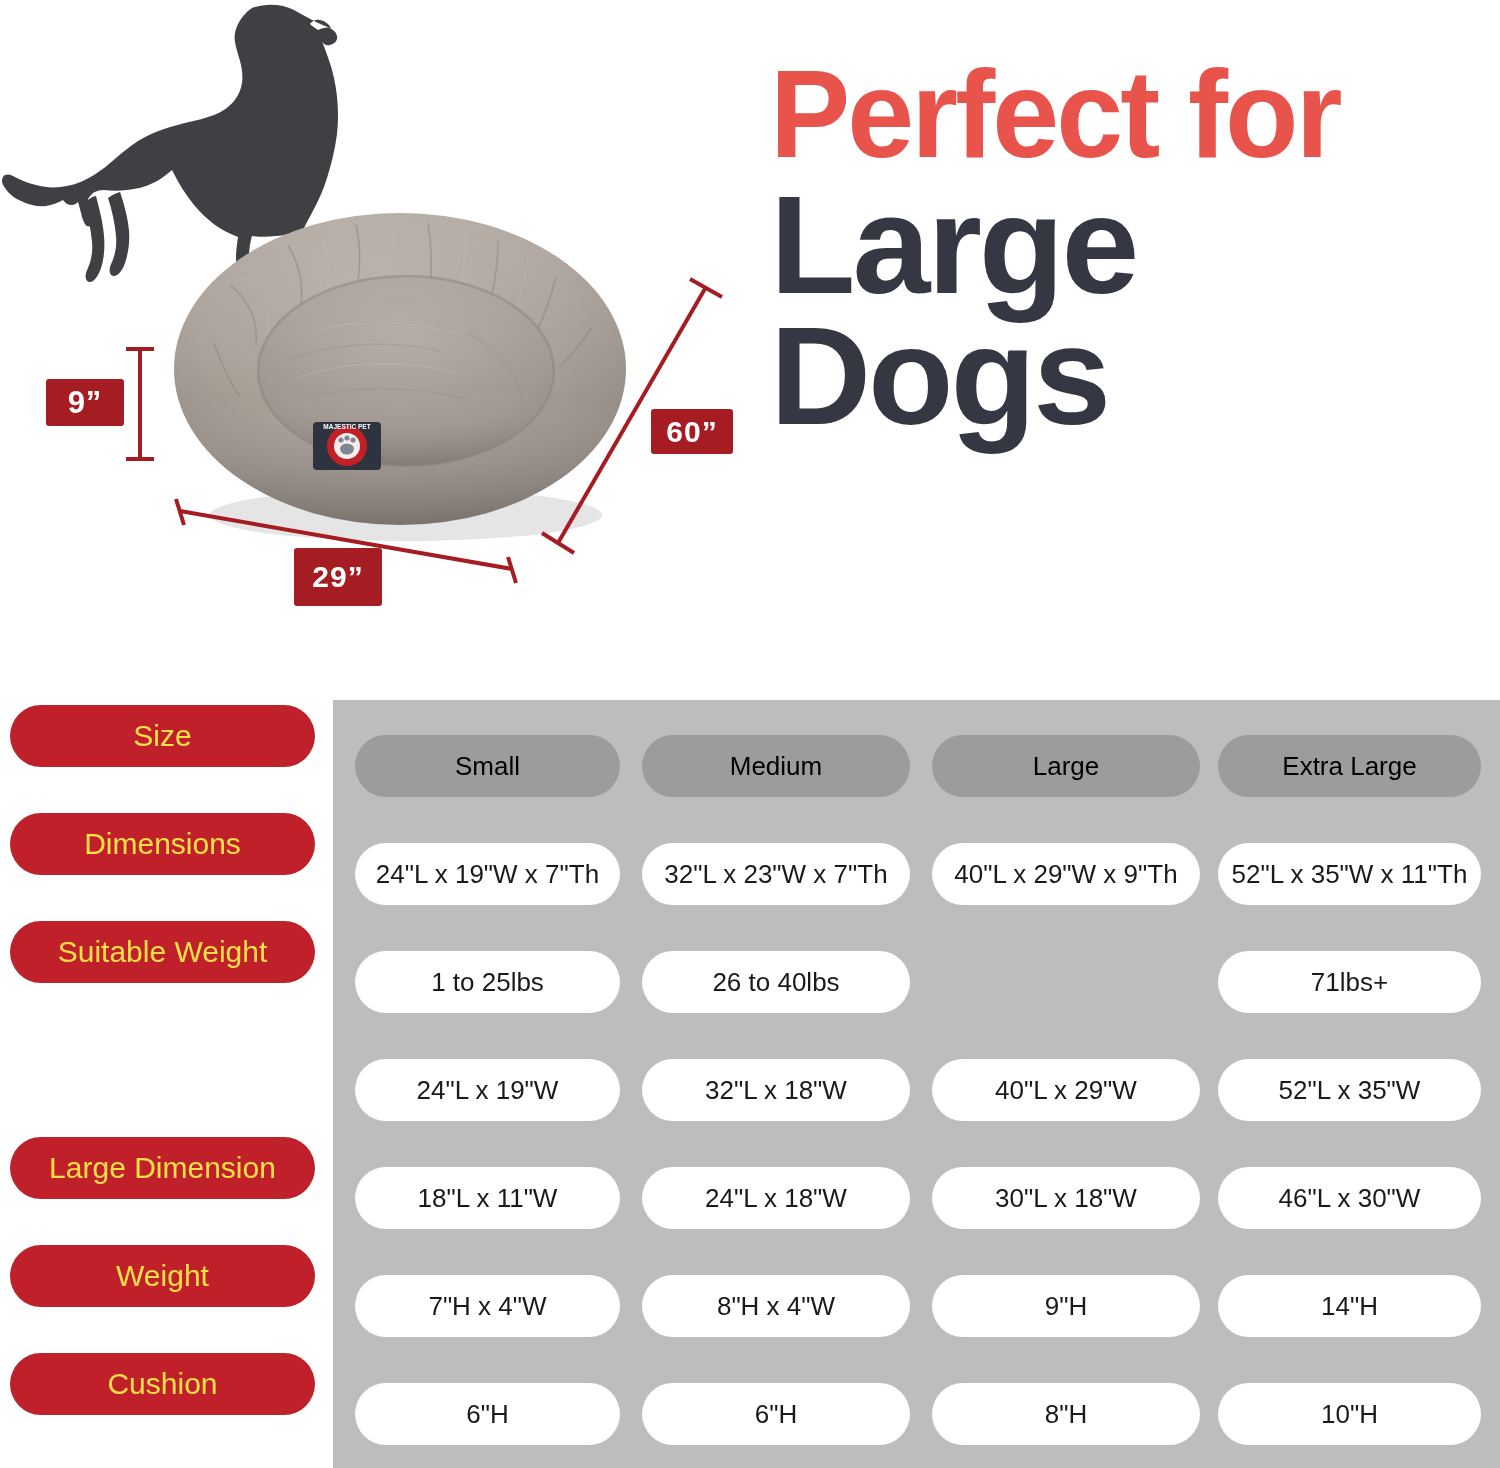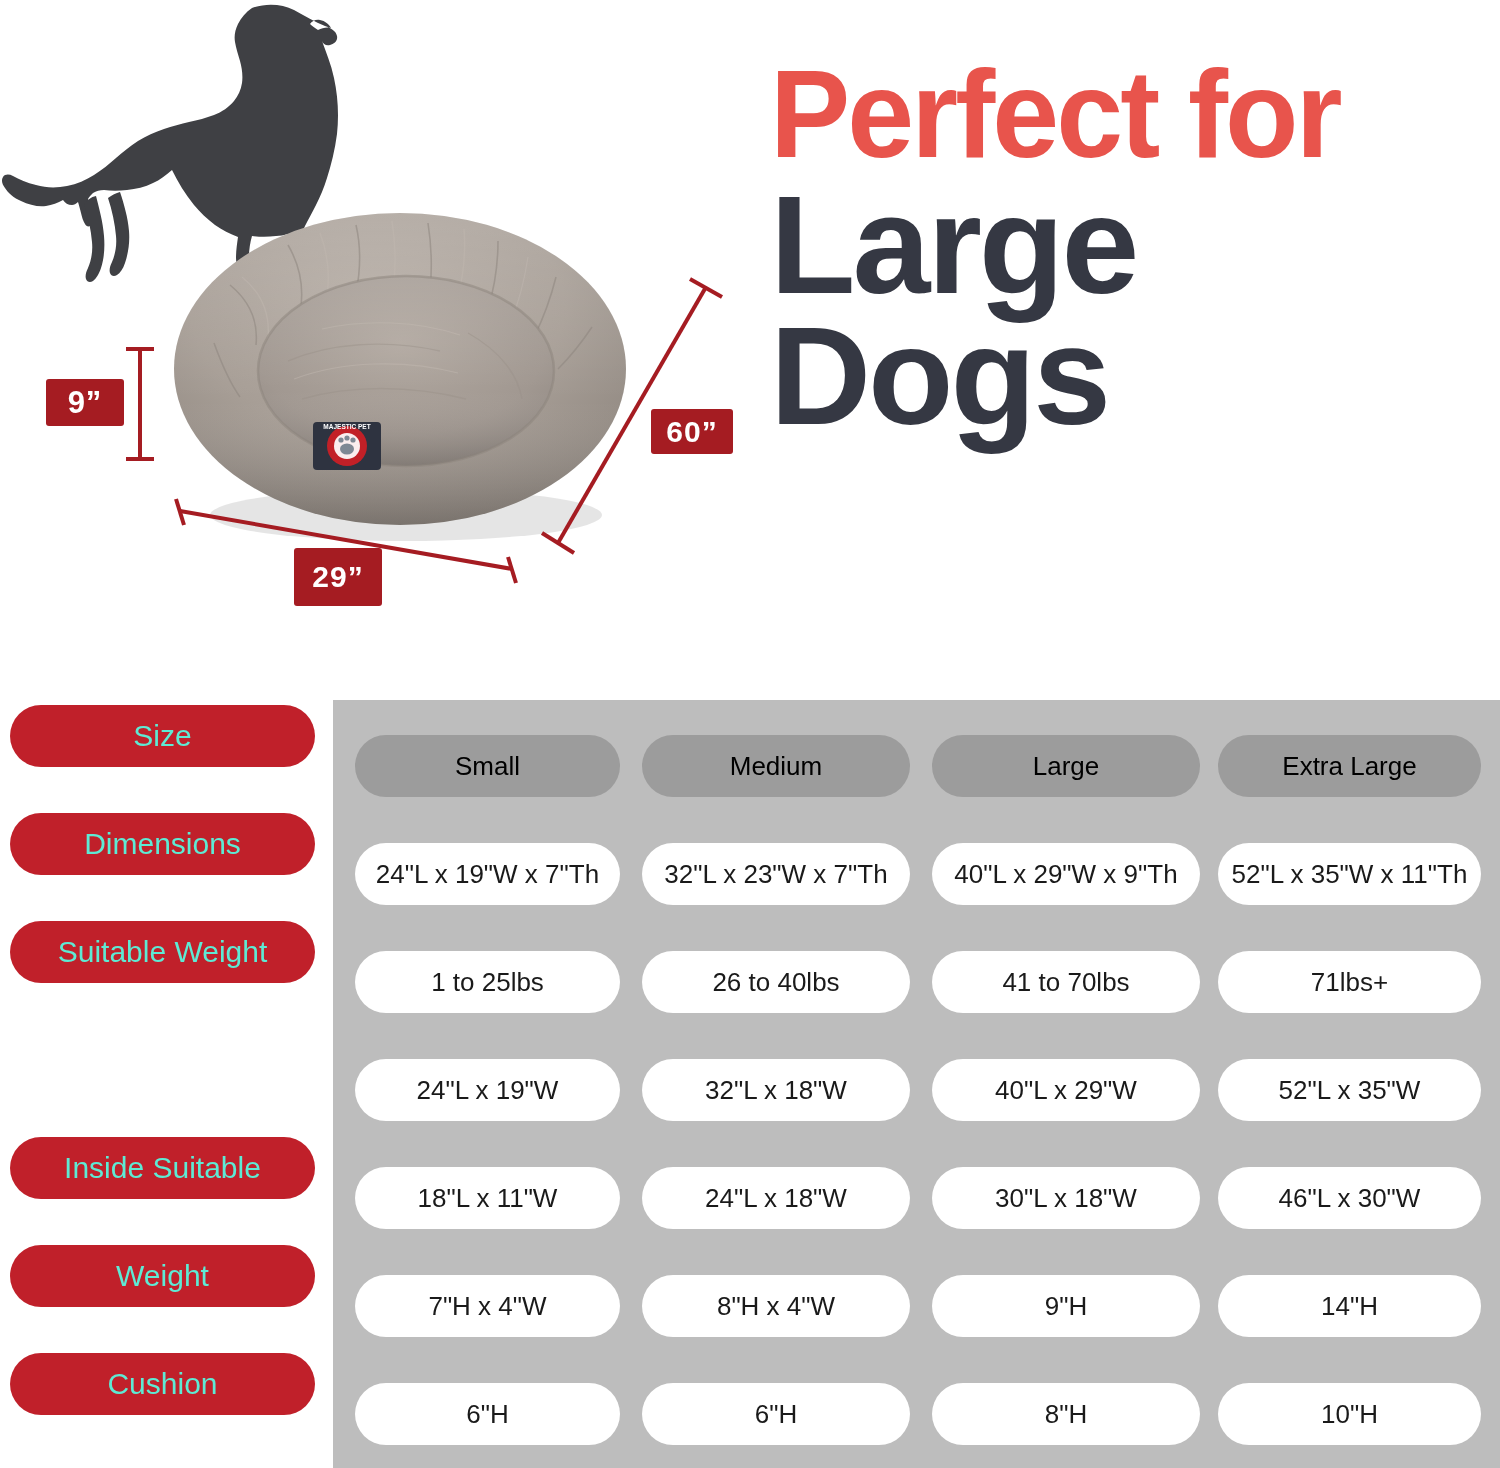--- a/index.html
+++ b/index.html
@@ -105,21 +105,21 @@
     left: 10px; top: 0px;
     width: 305px; height: 778px;
   }
   .row-label {
     position: absolute;
     left: 0;
     width: 305px;
     height: 62px;
     background: #c0202a;
     border-radius: 43px;
-    color: #5eead4;
+    color: #fde047;
     font-size: 30px;
     font-weight: normal;
     display: flex;
     align-items: center;
     justify-content: center;
     text-align: center;
     letter-spacing: 0px;
   }
 
   .cell {
@@ -338,38 +338,37 @@
     </div>
   </div>
 
   <div id="spec-table">
     <div id="table-panel"></div>
 
     <div id="label-column">
       <div class="row-label" style="top:15px;">Size</div>
       <div class="row-label" style="top:123px;">Dimensions</div>
       <div class="row-label" style="top:231px;">Suitable Weight</div>
-      <div class="row-label" style="top:447px;">Inside Suitable</div>
+      <div class="row-label" style="top:447px;">Large Dimension</div>
       <div class="row-label" style="top:555px;">Weight</div>
       <div class="row-label" style="top:663px;">Cushion</div>
     </div>
 
     <div class="cell header" style="left:355px;top:45px;width:265px;">Small</div>
     <div class="cell header" style="left:642px;top:45px;width:268px;">Medium</div>
     <div class="cell header" style="left:932px;top:45px;width:268px;">Large</div>
     <div class="cell header" style="left:1218px;top:45px;width:263px;">Extra Large</div>
 
     <div class="cell" style="left:355px;top:153px;width:265px;">24"L x 19"W x 7"Th</div>
     <div class="cell" style="left:642px;top:153px;width:268px;">32"L x 23"W x 7"Th</div>
     <div class="cell" style="left:932px;top:153px;width:268px;">40"L x 29"W x 9"Th</div>
     <div class="cell" style="left:1218px;top:153px;width:263px;">52"L x 35"W x 11"Th</div>
 
     <div class="cell" style="left:355px;top:261px;width:265px;">1 to 25lbs</div>
     <div class="cell" style="left:642px;top:261px;width:268px;">26 to 40lbs</div>
-    <div class="cell" style="left:932px;top:261px;width:268px;">41 to 70lbs</div>
     <div class="cell" style="left:1218px;top:261px;width:263px;">71lbs+</div>
 
     <div class="cell" style="left:355px;top:369px;width:265px;">24"L x 19"W</div>
     <div class="cell" style="left:642px;top:369px;width:268px;">32"L x 18"W</div>
     <div class="cell" style="left:932px;top:369px;width:268px;">40"L x 29"W</div>
     <div class="cell" style="left:1218px;top:369px;width:263px;">52"L x 35"W</div>
 
     <div class="cell" style="left:355px;top:477px;width:265px;">18"L x 11"W</div>
     <div class="cell" style="left:642px;top:477px;width:268px;">24"L x 18"W</div>
     <div class="cell" style="left:932px;top:477px;width:268px;">30"L x 18"W</div>

